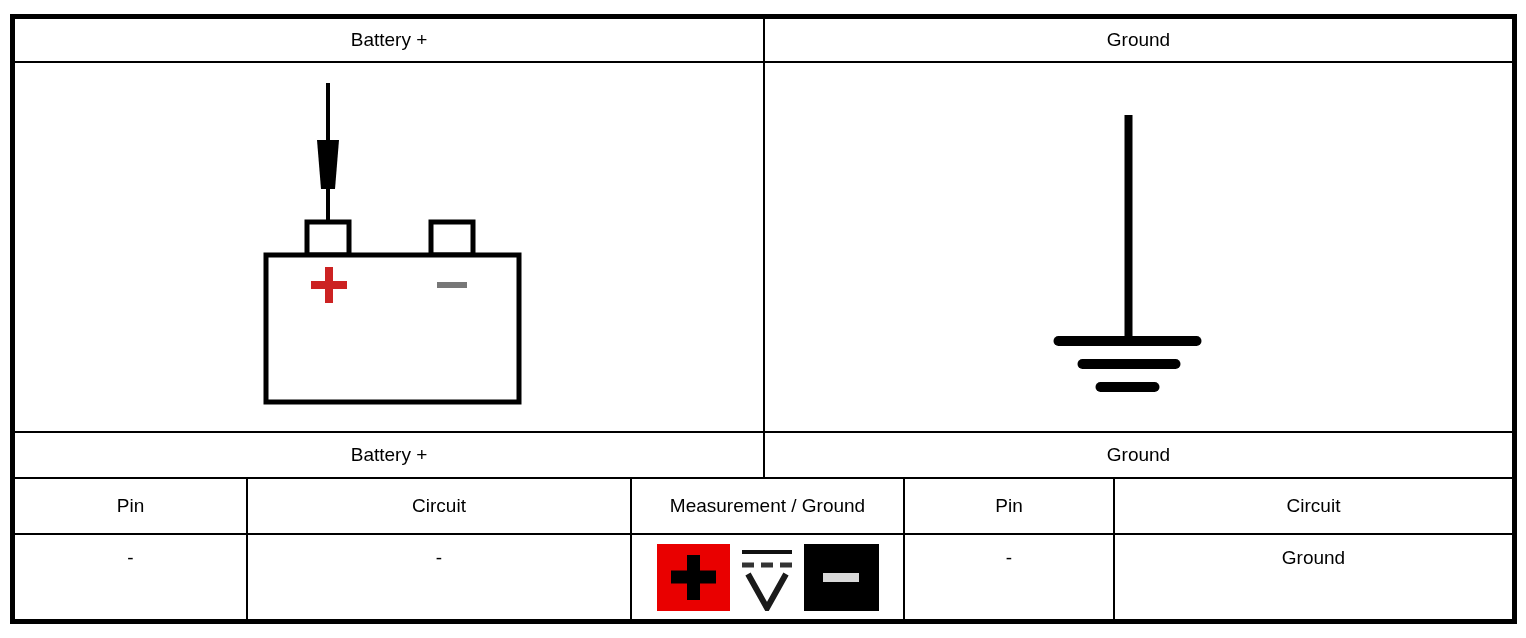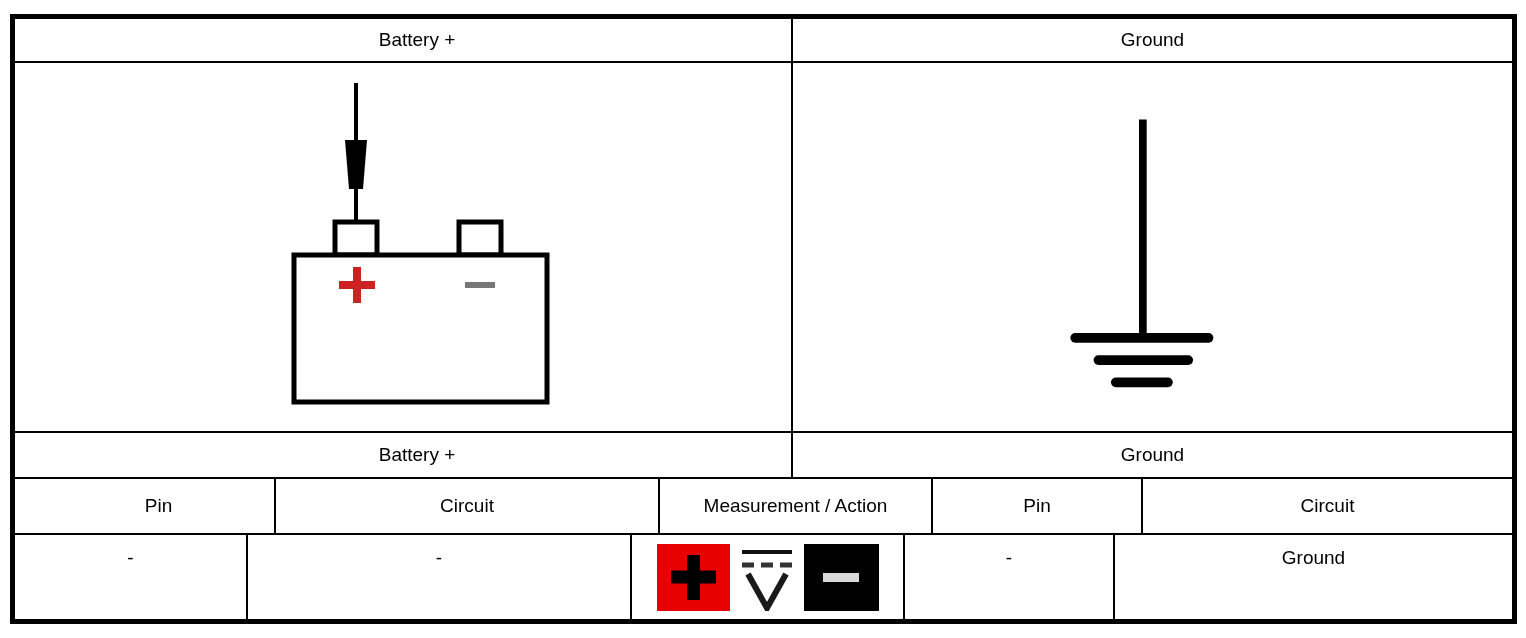--- a/index.html
+++ b/index.html
@@ -6,21 +6,21 @@
   body{
     width:1526px;height:638px;position:relative;overflow:hidden;
     font-family:"Liberation Sans","DejaVu Sans",sans-serif;color:#000;
   }
   .frame{
     position:absolute;left:10px;top:14px;width:1507px;height:610px;
     box-sizing:border-box;border:5px solid #000;background:#fff;
     display:flex;flex-direction:column;
   }
   .row{display:flex;box-sizing:border-box;}
-  .row.bline{border-bottom:2px solid #000;padding-left:28px;}
+  .row.bline{border-bottom:2px solid #000;}
   .r1{height:44px;}
   .r2{height:370px;}
   .r3{height:46px;}
   .r4{height:56px;}
   .r5{flex:1;}
   .cell{
     box-sizing:border-box;display:flex;align-items:center;justify-content:center;
     font-size:19px;line-height:22px;overflow:hidden;position:relative;
   }
   .vline{border-right:2px solid #000;}
@@ -85,21 +85,21 @@
   </div>
 
   <div class="row bline r3">
     <div class="cell vline half-l">Battery +</div>
     <div class="cell half-r">Ground</div>
   </div>
 
   <div class="row bline r4">
     <div class="cell vline c1">Pin</div>
     <div class="cell vline c2">Circuit</div>
-    <div class="cell vline c3">Measurement / Action</div>
+    <div class="cell vline c3">Measurement / Ground</div>
     <div class="cell vline c4">Pin</div>
     <div class="cell c5">Circuit</div>
   </div>
 
   <div class="row r5">
     <div class="cell vline c1 val">-</div>
     <div class="cell vline c2 val">-</div>
     <div class="cell vline c3 icons">
       <div class="icon-red">
         <svg width="73" height="67" viewBox="0 0 73 67">

